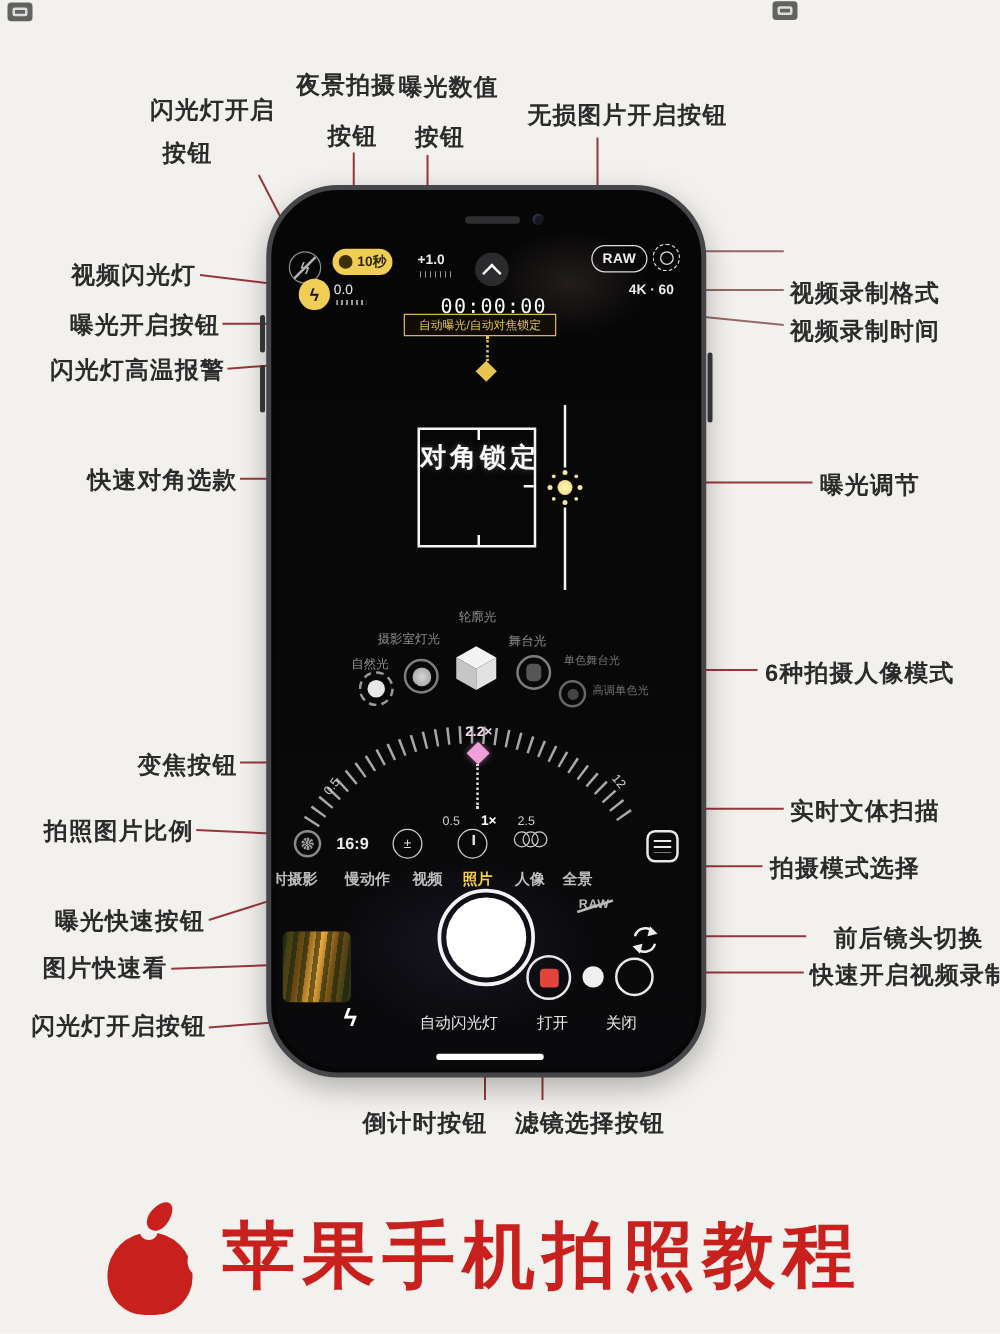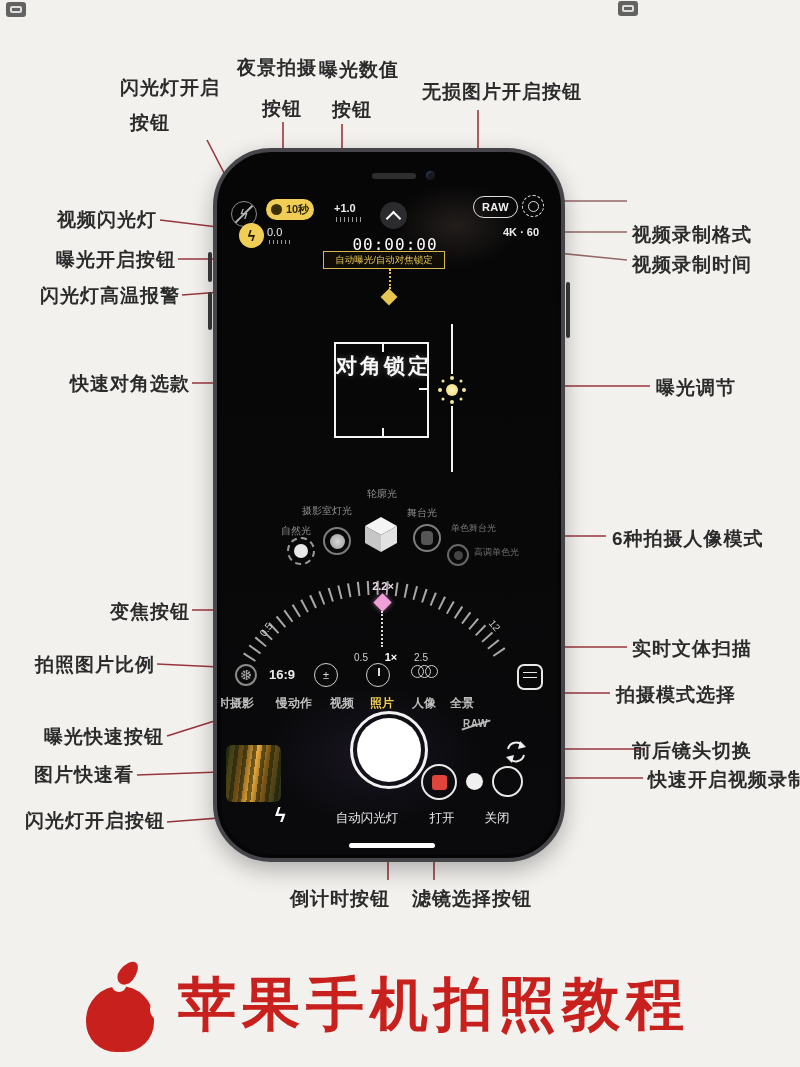--- a/index.html
+++ b/index.html
@@ -156,21 +156,21 @@
   <div class="lbl r" style="left:22px;top:724px;width:142px;">曝光快速按钮</div>
   <div class="lbl r" style="left:12px;top:762px;width:122px;">图片快速看</div>
   <div class="lbl r" style="left:0px;top:808px;width:165px;">闪光灯开启按钮</div>
 
   <div class="lbl" style="left:632px;top:222px;">视频录制格式</div>
   <div class="lbl" style="left:632px;top:252px;">视频录制时间</div>
   <div class="lbl" style="left:656px;top:375px;">曝光调节</div>
   <div class="lbl" style="left:612px;top:526px;">6种拍摄人像模式</div>
   <div class="lbl" style="left:632px;top:636px;">实时文体扫描</div>
   <div class="lbl" style="left:616px;top:682px;">拍摄模式选择</div>
-  <div class="lbl" style="left:632px;top:738px;">前后镜头切换</div>
+  <div class="lbl" style="left:667px;top:738px;">前后镜头切换</div>
   <div class="lbl" style="left:648px;top:767px;">快速开启视频录制</div>
 
   <div class="lbl" style="left:290px;top:886px;">倒计时按钮</div>
   <div class="lbl" style="left:412px;top:886px;">滤镜选择按钮</div>
 
   <div class="side-btn" style="left:208px;top:252px;height:30px;"></div>
   <div class="side-btn" style="left:208px;top:292px;height:38px;"></div>
   <div class="side-btn" style="left:566px;top:282px;height:56px;"></div>
 
   <div class="phone">

